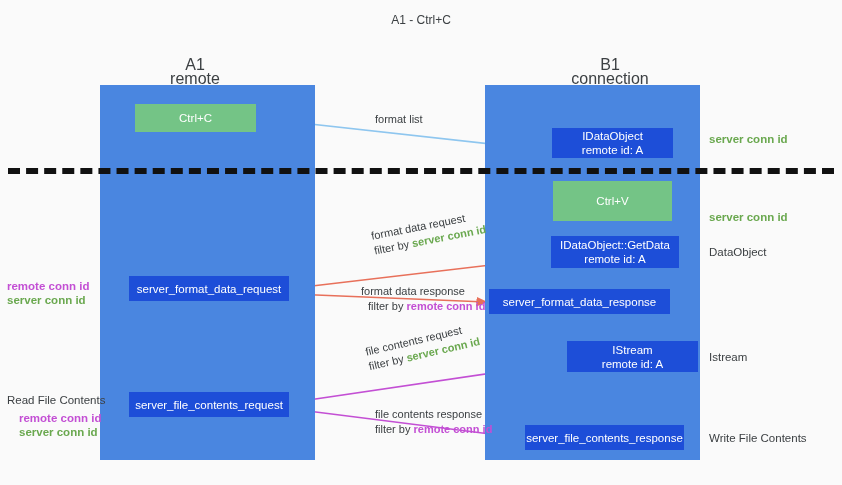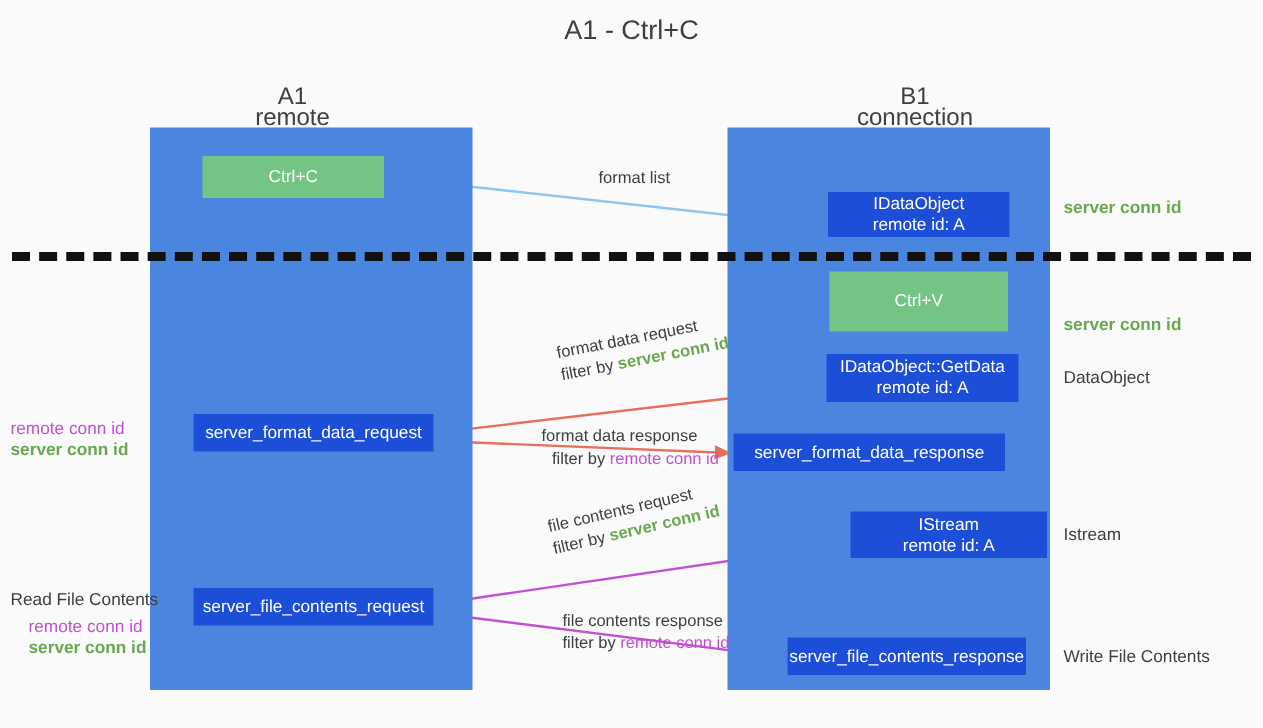--- a/index.html
+++ b/index.html
@@ -20,21 +20,21 @@
     width: 842px;
     height: 485px;
   }
   .abs { position: absolute; }
 
   
   #title {
     left: 0; top: 10px;
     width: 842px;
     text-align: center;
-    font-size: 18px;
+    font-size: 12px;
     color: #3c4043;
     line-height: 21px;
   }
 
   
   .col-header {
     text-align: center;
     font-size: 16px;
     color: #3c4043;
     line-height: 14px;
@@ -79,21 +79,21 @@
   .box.orange { background: #1d4ed8; }
   .box .sub { display: block; }
 
   
   .side-label {
     font-size: 11.5px;
     line-height: 14px;
     color: #3c4043;
   }
   .green-txt { color: #6aa84f; font-weight: bold; }
-  .purple-txt { color: #c34fd4; font-weight: normal; }
+  .purple-txt { color: #c34fd4; font-weight: bold; }
   .plain-txt { color: #3c4043; }
 
   
   .edge-label {
     font-size: 11px;
     line-height: 15px;
     color: #3c4043;
     white-space: nowrap;
   }
   .edge-label .l2 { display: block; }
@@ -184,21 +184,21 @@
 </div>
 
 <div class="abs box orange" style="left:129px; top:392px; width:160px; height:25px;">
   <span>server_file_contents_request</span>
 </div>
 
 <div class="abs box orange" style="left:525px; top:425px; width:159px; height:25px;">
   <span>server_file_contents_response</span>
 </div>
 
-<div class="abs edge-label" style="left:375px; top:112px;margin-left:24px;">
+<div class="abs edge-label" style="left:375px; top:112px;">
   <span>format list</span>
 </div>
 
 <div class="abs edge-label rot-up" style="left:370px; top:229px;">
   <span>format data request</span>
   <span class="l2">
     <span class="plain-txt">filter by </span><span class="green-txt">server conn id</span>
   </span>
 </div>
 

